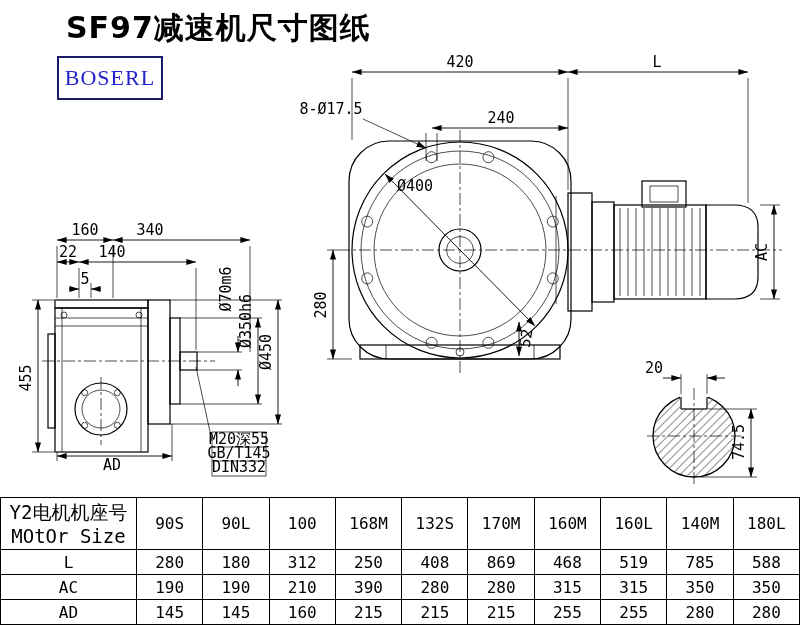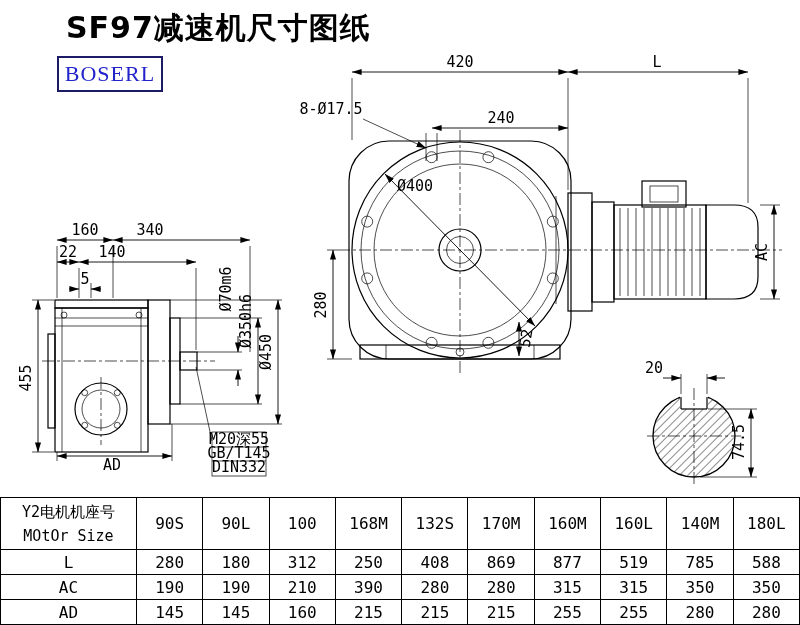--- a/index.html
+++ b/index.html
@@ -1,40 +1,40 @@
 <!DOCTYPE html>
 <html><head>
 <meta charset="utf-8">
 <style>
   * { margin:0; padding:0; box-sizing:border-box; }
   html,body { width:800px; height:625px; }
   body { position:relative; background:#fff; overflow:hidden; font-family:"DejaVu Sans", sans-serif; color:#000; }
 
   .title { position:absolute; left:66px; top:8px; font-size:30px; font-weight:bold; letter-spacing:1px;
            font-family:"DejaVu Sans", sans-serif; }
-  .logo  { position:absolute; left:57px; top:56px; width:106px; height:36px; border:2px solid #1c1c66;
+  .logo  { position:absolute; left:57px; top:56px; width:106px; height:44px; border:2px solid #1c1c66;
            display:flex; align-items:center; justify-content:center; background:#fff; }
   .logo span { font-family:"Liberation Serif", serif; font-size:22px; color:#2323cc; letter-spacing:1px; }
 
   svg.drawing { position:absolute; left:0; top:0; }
 
   
   .s  { stroke:#000; fill:none; stroke-width:1.2; }
   .t  { stroke:#000; fill:none; stroke-width:0.7; }
   .e  { stroke:#000; fill:none; stroke-width:0.7; }
   .dim{ stroke:#000; fill:none; stroke-width:0.9; }
   .cl { stroke:#000; fill:none; stroke-width:0.7; stroke-dasharray:12 3 3 3; }
   .dt { fill:#000; font-family:"DejaVu Sans Mono", monospace; font-size:15px; text-anchor:middle; }
 
   table.sizes { position:absolute; left:0; top:497px; width:800px; height:128px; border-collapse:collapse;
                 table-layout:fixed; font-family:"DejaVu Sans Mono", monospace; font-size:16px; }
   .sizes th, .sizes td { border:1px solid #000; text-align:center; font-weight:normal; padding:0;
                          font-family:"DejaVu Sans Mono", monospace; }
   .sizes col.label { width:136px; }
-  .sizes .hdr div { line-height:24px; font-size:15px; }
+  .sizes .hdr div { line-height:24px; font-size:19px; }
 </style>
 </head>
 <body>
 
 <div class="title">SF97减速机尺寸图纸</div>
 
 <div class="logo">
   <span>BOSERL</span>
 </div>
 
@@ -242,21 +242,21 @@
     <th>180L</th>
   </tr>
   <tr style="height:25px">
     <th>L</th>
     <td>280</td>
     <td>180</td>
     <td>312</td>
     <td>250</td>
     <td>408</td>
     <td>869</td>
-    <td>877</td>
+    <td>468</td>
     <td>519</td>
     <td>785</td>
     <td>588</td>
   </tr>
   <tr style="height:25px">
     <th>AC</th>
     <td>190</td>
     <td>190</td>
     <td>210</td>
     <td>390</td>

